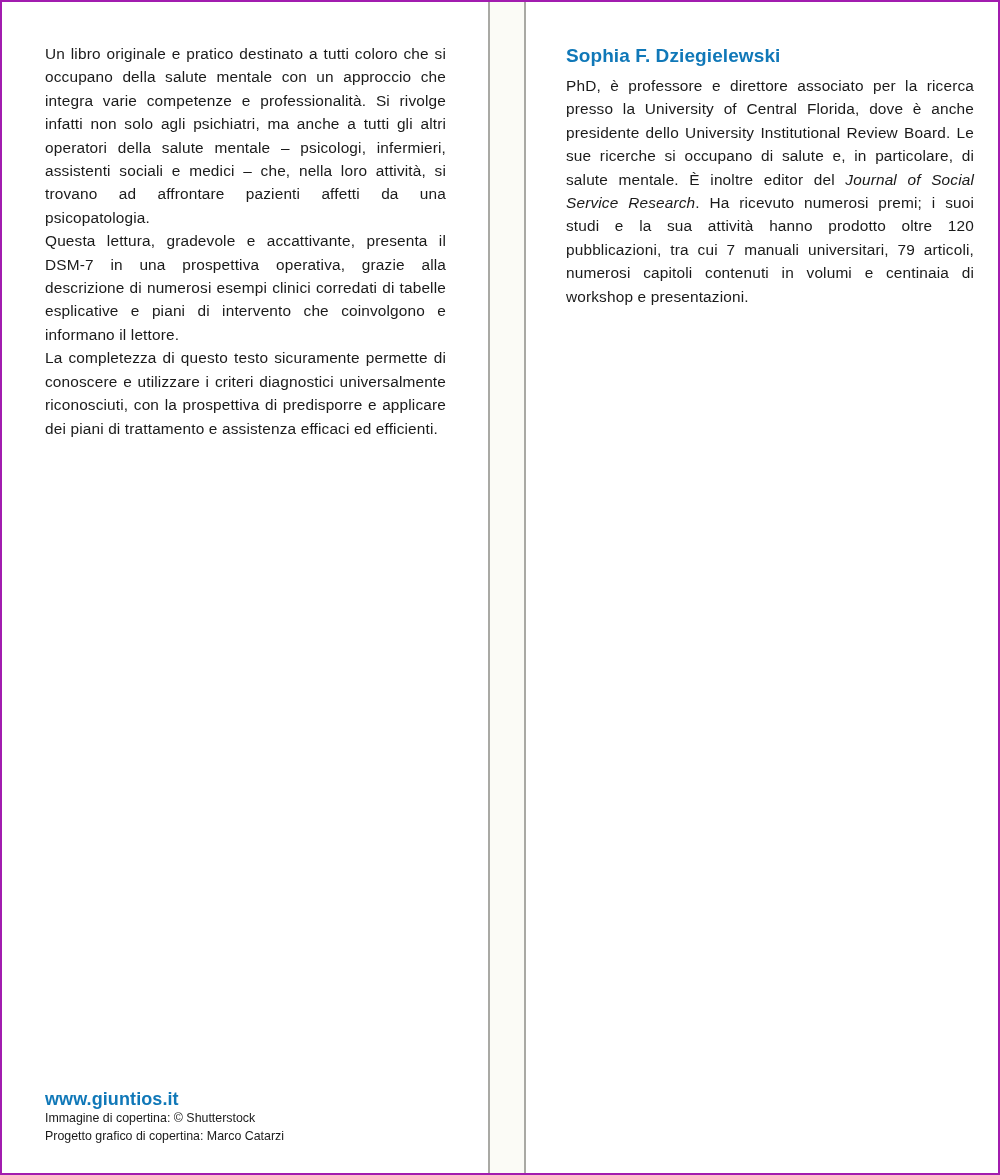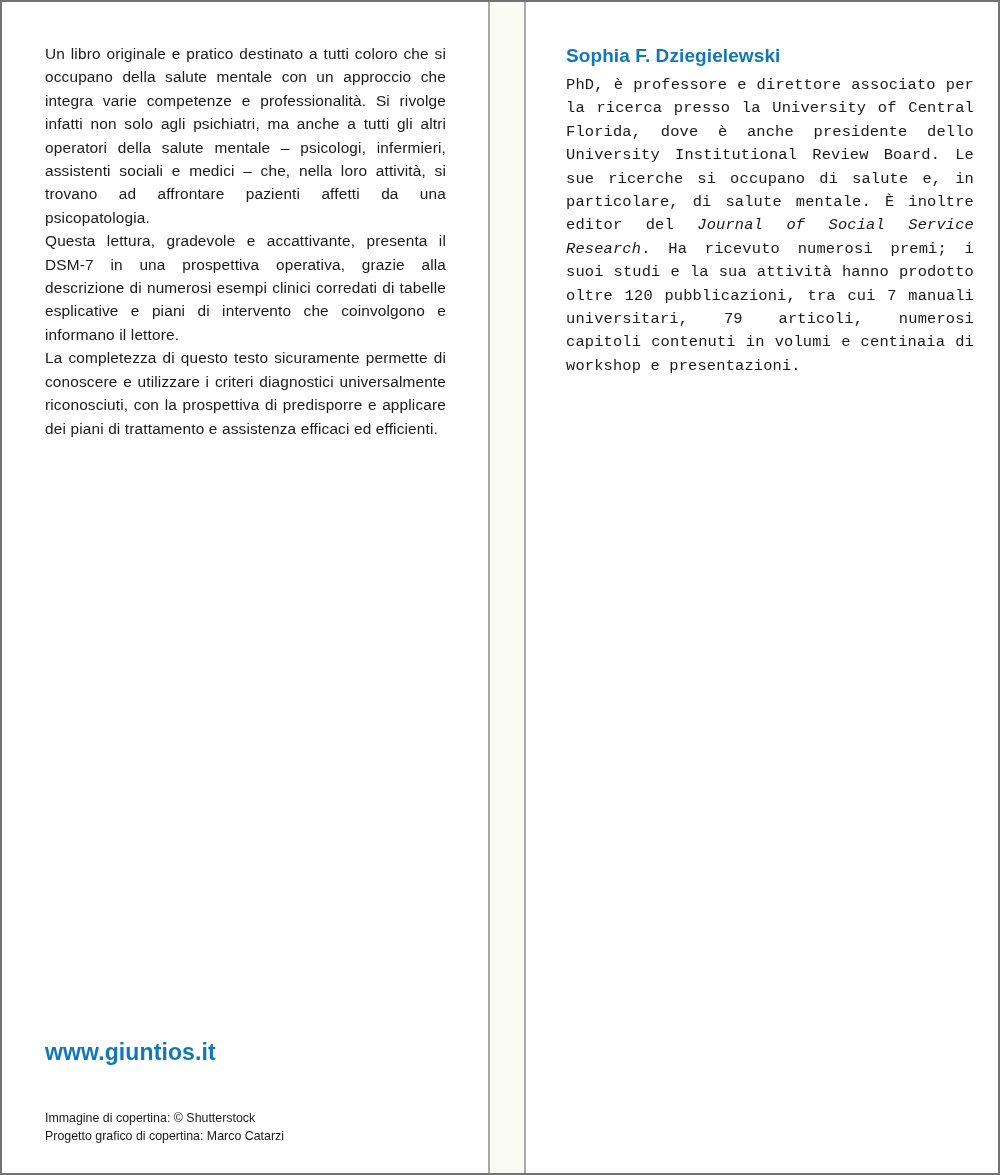--- a/index.html
+++ b/index.html
@@ -13,21 +13,21 @@
     font-family: "Liberation Sans", sans-serif;
     -webkit-font-smoothing: antialiased;
   }
 
   #cover {
     position: relative;
     width: 1000px;
     height: 1175px;
     box-sizing: border-box;
     background: #ffffff;
-    border: 2px solid #737373;
+    border: 2px solid #a21caf;
     overflow: hidden;
   }
 
   
   .spine {
     position: absolute;
     top: 0;
     left: 486px;
     width: 38px;
     height: 100%;
@@ -62,32 +62,31 @@
     margin: 0;
   }
 
   .footer {
     position: absolute;
     left: 43px;
     bottom: 28px;
     width: 420px;
   }
   .site-url {
-    font-size: 23px;
+    font-size: 18px;
     font-weight: bold;
     color: #1078b8;
     letter-spacing: 0.005em;
     display: block;
     text-decoration: none;
   }
   .credits {
     font-size: 12.4px;
     line-height: 17.5px;
     color: #1a1a1a;
-    margin-top: 44px;
   }
   .credits div { white-space: nowrap; }
 
   
   .front-panel {
     position: absolute;
     top: 0;
     left: 524px;
     width: 476px;
     height: 100%;
@@ -109,21 +108,21 @@
     top: 72px;
     left: 40px;
     width: 408px;
     font-size: 15.4px;
     line-height: 23.4px;
     color: #1a1a1a;
     text-align: justify;
     text-justify: inter-word;
     letter-spacing: 0.01em;
   }
-  .author-bio p { margin: 0; font-family: Liberation Mono, monospace; }
+  .author-bio p { margin: 0; }
   .journal-title { font-style: italic; }
 </style>
 </head>
 <body>
 
 <div id="cover">
 
   <div class="back-panel">
 
     <div class="blurb">

